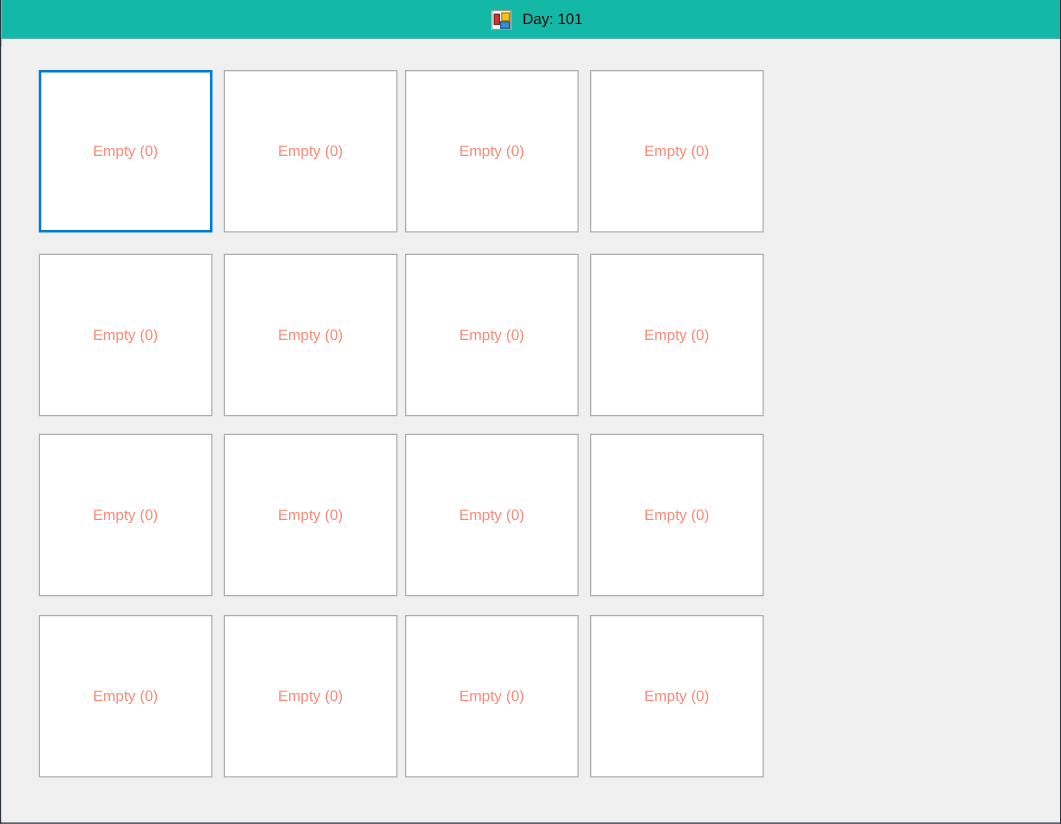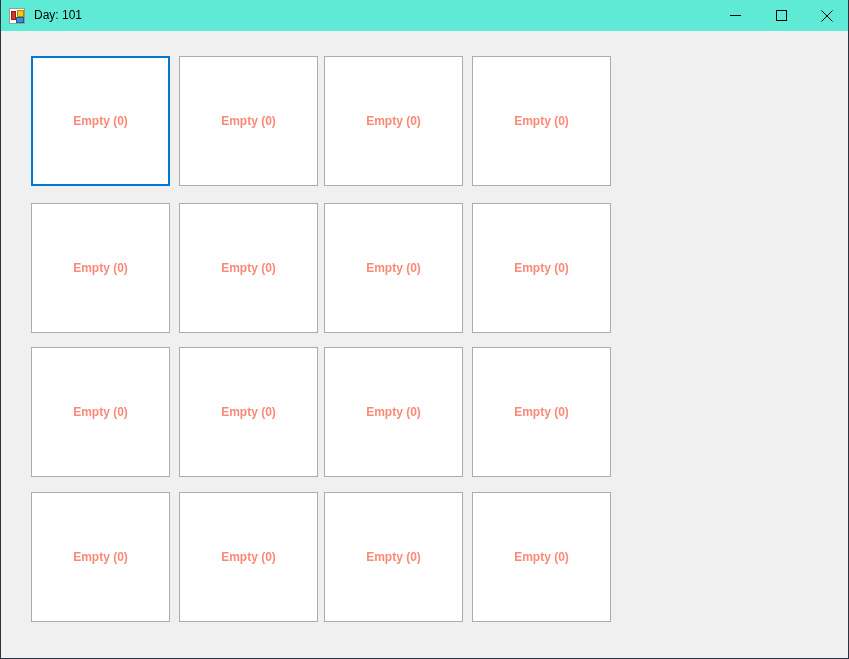--- a/index.html
+++ b/index.html
@@ -25,24 +25,25 @@
     border-top: none;
     overflow: hidden;
   }
 
   
   .titlebar {
     position: absolute;
     left: 0; top: 0;
     width: 849px;
     height: 31px;
-    background: #5eead4;
+    background: #14b8a6;
     border-bottom: 6px solid #404040;
     display: flex;
     align-items: center;
+    flex-direction: column;
   }
   .title-left {
     display: flex;
     align-items: center;
     padding-left: 8px;
     height: 31px;
     flex: 1 1 auto;
     min-width: 0;
   }
   .app-icon {
@@ -92,21 +93,20 @@
     background: #f0f0f0;
   }
 
   
   .grid {
     position: absolute;
     left: 30px;
     top: 25px;
     width: 696px;
     height: 565px;
-    font-weight: bold;
   }
   .cell {
     position: absolute;
     width: 139px;
     height: 130px;
     background: #ffffff;
     box-sizing: border-box;
     border: 1px solid #acacac;
     display: flex;
     align-items: center;

